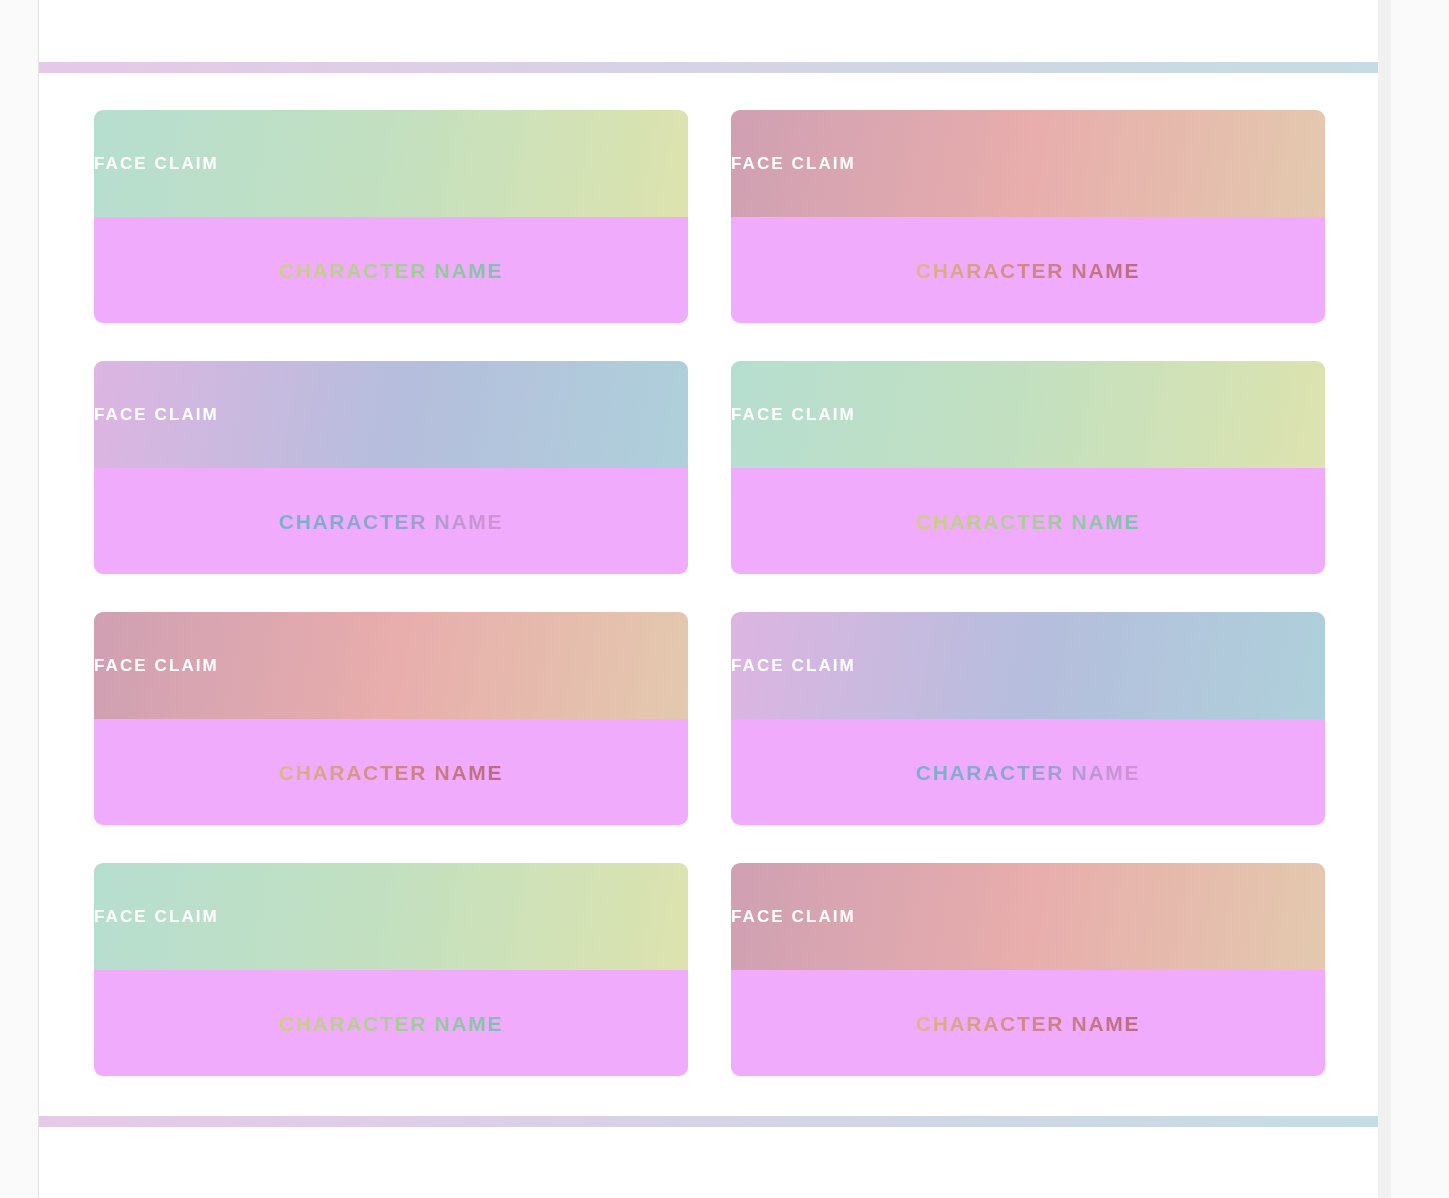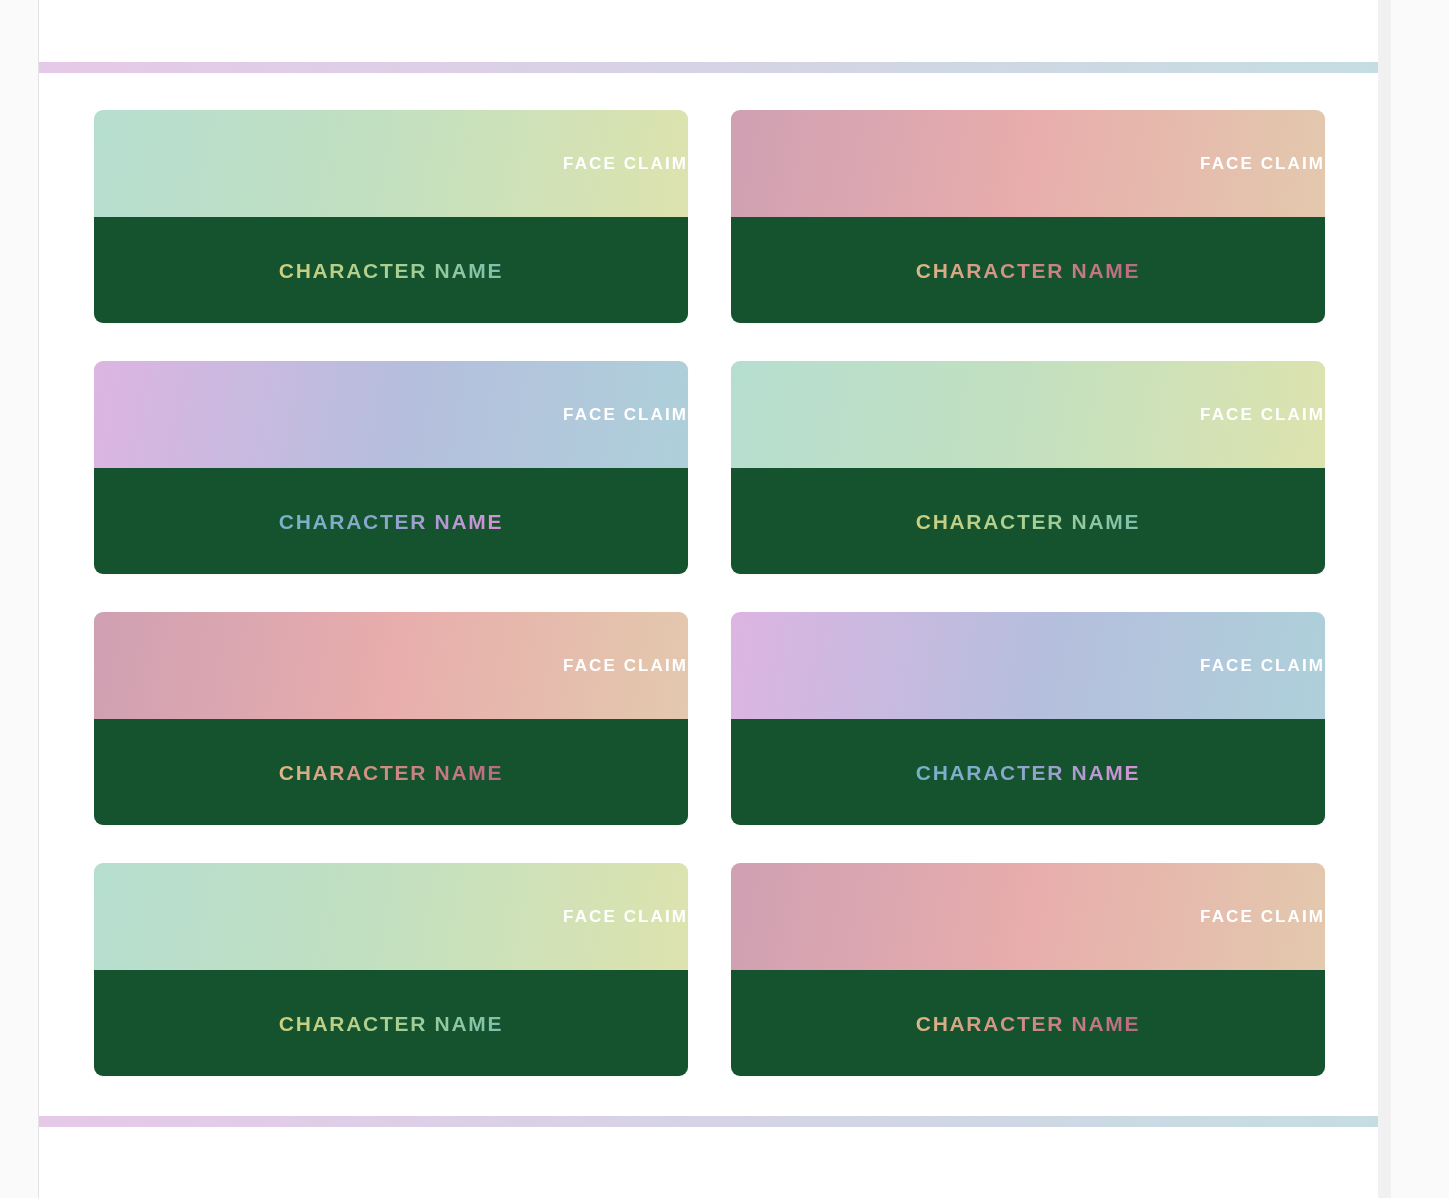--- a/index.html
+++ b/index.html
@@ -46,35 +46,35 @@
     border-radius:9px;
     overflow:hidden;
     background:#f8f8f8;
     box-shadow:0 1px 2px rgba(0,0,0,.035);
   }
 
   .card-header{
     height:107px;
     display:flex;
     align-items:center;
-    justify-content:flex-end;
+    justify-content:flex-start;
   }
 
   .card-header-label{
     color:#ffffff;
     font-size:17px;
     font-weight:700;
     letter-spacing:2.1px;
     text-transform:uppercase;
     line-height:1;
   }
 
   .card-body{
     height:106px;
-    background:#14532d;
+    background:#f0abfc;
     display:flex;
     align-items:center;
     justify-content:center;
   }
 
   .card-name{
     font-size:21px;
     font-weight:700;
     letter-spacing:1.7px;
     text-transform:uppercase;

